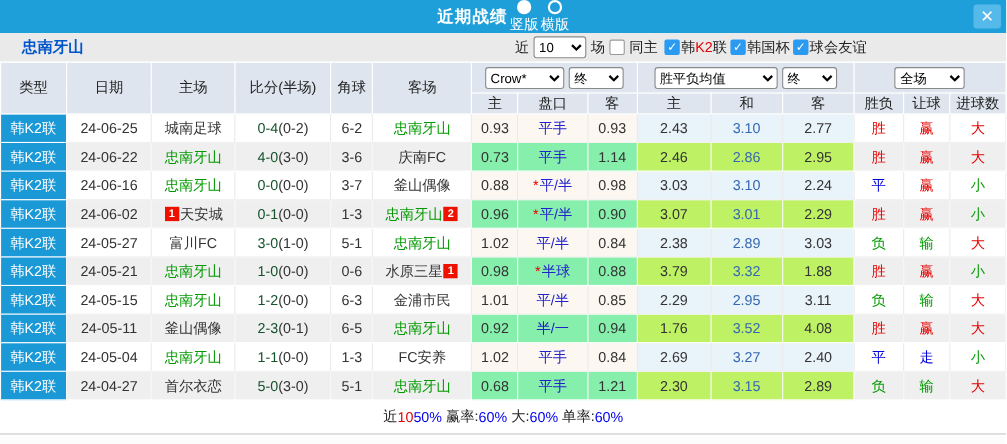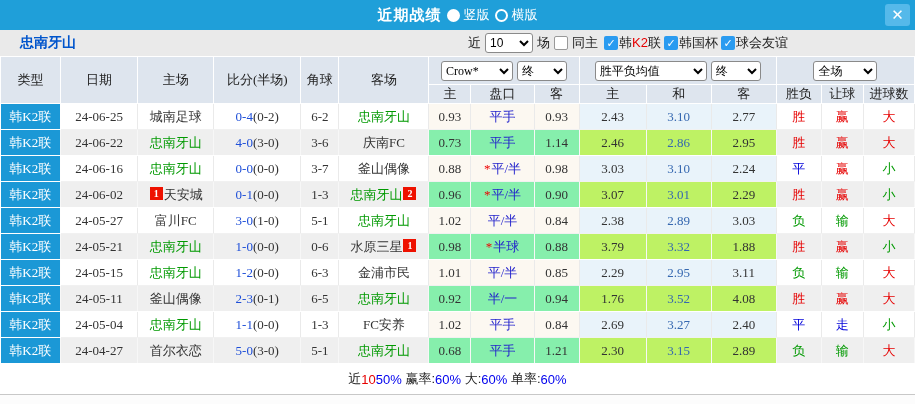--- a/index.html
+++ b/index.html
@@ -3,53 +3,53 @@
 <meta charset="utf-8">
 <style>
   * { box-sizing: border-box; margin: 0; padding: 0; }
   html,body { background:#fff; }
   body { font-family: "Liberation Sans", "DejaVu Sans", sans-serif; width:915px; }
   .widget { width:915px; height:404px; overflow:hidden; background:#fff; position:relative; }
 
   
   .titlebar { height:30px; background:#1f9fd9; display:flex; align-items:center; justify-content:center; position:relative; color:#fff; }
   .titlebar-title { font-weight:bold; font-size:15px; letter-spacing:1px; }
-  .radio-wrap { display:flex; align-items:center; font-size:13px; margin-left:2px; }
+  .radio-wrap { display:flex; align-items:center; font-size:13px; margin-left:2px;flex-direction:column; }
   .radio { width:13px; height:13px; border:2px solid #fff; border-radius:50%; display:inline-block; margin:0 4px 0 3px; }
   .radio.selected { background:#fff; }
   .close-btn { position:absolute; right:5px; top:4px; width:25px; height:22px; background:#55b9ea; border-radius:3px; color:#fff; font-weight:bold; display:flex; align-items:center; justify-content:center; font-size:15px; cursor:pointer; }
 
   
   .filterbar { height:26px; background:#eaeaea; display:flex; align-items:center; font-size:13px; color:#222; }
   .team-title { color:#0055cc; font-weight:bold; font-size:14px; margin-left:20px; }
   .filter-controls { margin-left:auto; margin-right:125px; display:flex; align-items:center; gap:4px; }
   select { font-size:12px; height:20px; border:1px solid #8a8a8a; border-radius:3px; background:#fff; font-family:inherit; }
   .cb { width:14px; height:14px; display:inline-flex; align-items:center; justify-content:center; border-radius:2px; flex:none; }
   .cb.unchecked { background:#fff; border:1px solid #999; }
   .cb.checked { background:#2a9bf0; }
   .cb.checked::after { content:"✓"; color:#fff; font-size:11px; font-weight:bold; line-height:1; }
   .cb-label { margin-right:2px; }
   .part-red { color:#e60000; }
 
   
-  table { width:915px; table-layout:fixed; border-collapse:collapse;font-family:Liberation Serif, serif; }
+  table { width:915px; table-layout:fixed; border-collapse:collapse; }
   thead th { background:#dee5ee; border:1px solid #fff; font-weight:normal; font-size:13px; color:#222; }
   tr.hdr-top th { height:28px; }
   tr.hdr-sub th { height:19px; }
   .sel-cell { text-align:center; }
   .sel-cell select { margin:0 2px; }
   tbody td { text-align:center; font-size:13px; height:26px; color:#333;
              border-right:1px solid #eaeaea; border-bottom:1px solid #f1f1f1; background:#fff; }
   tr.odd td { background:#efefef; border-bottom-color:#fff; border-right-color:#f7f7f7; }
   td.league { background:#1b98d6; color:#fff; border-bottom:1px solid #fff !important; border-right:1px solid #fff; }
   tr.odd td.league { background:#1b98d6; }
   td.odds { background:#fcf8f1; } tr.odd td.odds { background:#86efac; }
   td.avg { background:#e9f3fa;text-align:center; }  tr.odd td.avg { background:#bef264; }
   .t-black { color:#333; } .t-green { color:#009900; } .t-red { color:#e60000; } .t-blue { color:#0000d9; }
-  .ft { color:#1d4ed8; } .ht { color:#333; }
+  .ft { color:#14532d; } .ht { color:#333; }
   .hcap { color:#2222cc; } .star { color:#ee0000; margin-right:1px; }
   .avg-draw-val { color:#3668b0; }
   .badge { display:inline-block; background:#ee1100; color:#fff; font-size:10px; font-weight:bold;
            width:13px; height:13px; line-height:13px; text-align:center; vertical-align:2px; margin:0 1px; }
 
   
   .summary { height:30px; display:flex; align-items:center; justify-content:center; font-size:13px; color:#222; background:#fff; }
   .summary .seg-blue { color:#0000ee; } .summary .seg-red { color:#e60000; }
   .bottom-strip { height:11px; border-top:1px solid #c8c8c8; background:#fcfcfc; }
 </style>

